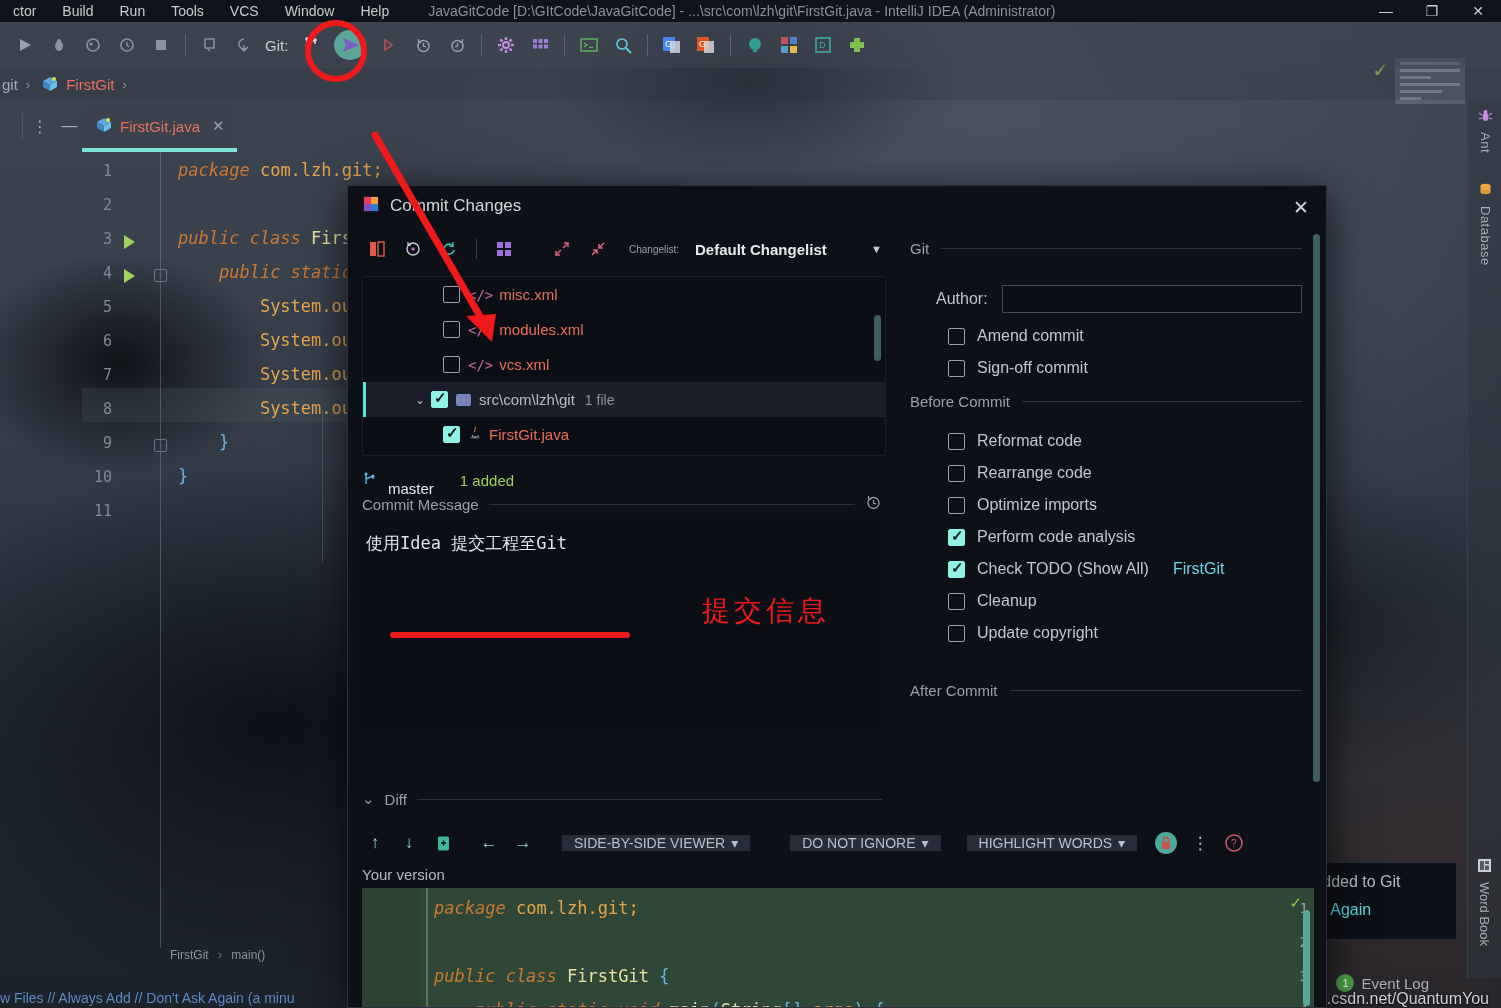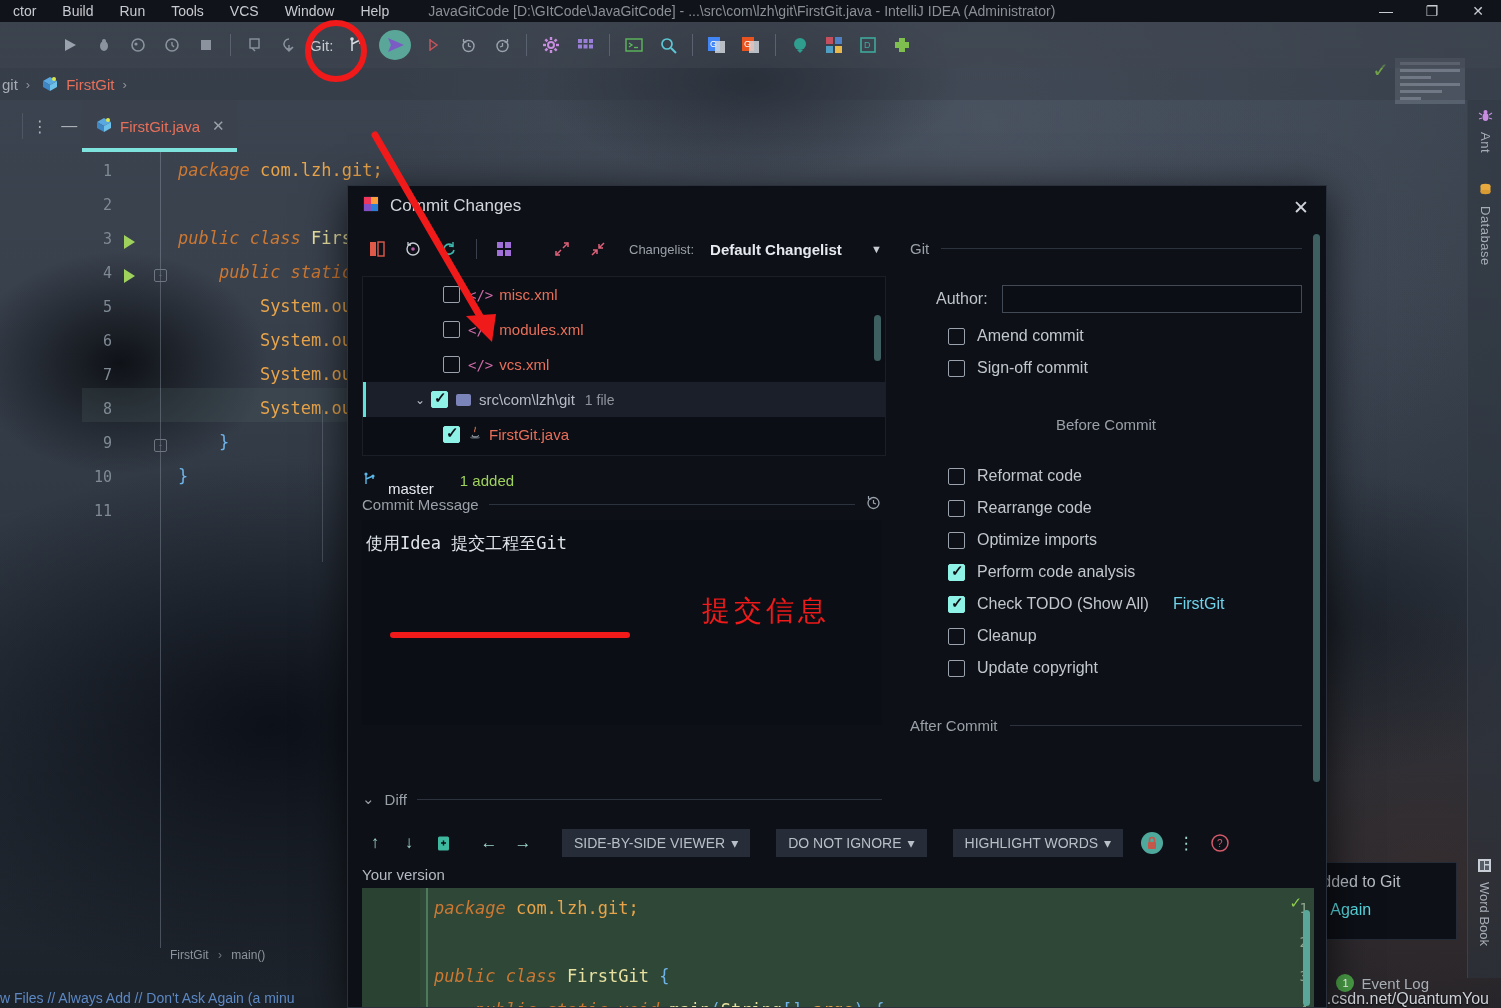--- a/index.html
+++ b/index.html
@@ -38,21 +38,21 @@
   }
   .menu-item { padding:0 13px; white-space:nowrap; line-height:22px; }
   #win-title { color:#8b8f96; font-size:14px; margin-left:26px; white-space:nowrap;}
   #win-ctrls { position:absolute; right:0; top:0; height:22px; display:flex; }
   .wc { width:46px; height:22px; display:flex; align-items:center; justify-content:center;
         color:#c9ccd1; font-size:14px; }
 
   
   #toolbar {
     position:absolute; left:0; top:22px; width:1501px; height:46px;
-    background:rgba(60,66,76,.62); display:flex; align-items:center; z-index:30;padding-left:45px;
+    background:rgba(60,66,76,.62); display:flex; align-items:center; z-index:30;
   }
   .tb { width:34px; height:34px; display:flex; align-items:center; justify-content:center;
         font-size:17px; position:relative; }
   .tb svg{display:block;}
   .tbsep { width:1px; height:22px; background:#5a6270; margin:0 7px; }
   #git-label { font-size:15px; color:#c7cad0; padding:0 6px 0 4px;}
   #push-highlight {
     position:absolute; left:305px; top:20px; width:62px; height:62px;
     border:6px solid #f01a1a; border-radius:50%; z-index:60; pointer-events:none;
   }
@@ -152,21 +152,21 @@
   #dlg-close{ position:absolute; right:12px; top:8px; width:26px;height:26px;
               display:flex;align-items:center;justify-content:center; color:#cfd3d9; font-size:19px;}
   #dlg-body{ position:absolute; left:0; top:40px; right:0; bottom:0; display:flex;}
   #dlg-left{ width:548px; position:relative; }
   #dlg-right{ flex:1; position:relative; border-left:0; }
 
   
   #cl-toolbar{ height:46px; display:flex; align-items:center; padding:0 8px 0 14px; gap:6px;}
   .cltb{ width:30px;height:30px; display:flex;align-items:center;justify-content:center; }
   .clsep{ width:1px;height:20px;background:#39404b; margin:0 6px;}
-  #cl-label{ font-size:13px; color:#9aa0a8; margin-left:10px;text-align:right; }
+  #cl-label{ font-size:10px; color:#9aa0a8; margin-left:10px;text-align:right; }
   #cl-value{ font-size:15px; color:#e6eaef; font-weight:bold; margin-left:10px;}
   #cl-arrow{ color:#c7ccd3; font-size:11px; margin-left:auto; padding-right:6px;}
 
   
   #tree{ position:absolute; left:14px; top:50px; width:524px; height:180px;
          background:#0b0e14; border:1px solid #191e27; overflow:hidden;}
   .trow{ height:35px; display:flex; align-items:center; font-size:15px; position:relative;}
   .trow.sel{ background:#1b1f29; }
   .trow.sel::before{ content:""; position:absolute; left:0; top:0; bottom:0; width:3px; background:#5ee3d8;}
   .chev{ width:22px; text-align:center; color:#b9bec6; font-size:12px;}
@@ -217,21 +217,21 @@
               background:#3d5f60; border-radius:4px;}
 
   
   #diff-head{ position:absolute; left:14px; top:564px; right:14px; display:flex;
               align-items:center; gap:10px; color:#9aa0a8; font-size:15px;}
   #diff-head .line{ flex:1; height:1px; background:#2c333e;}
   #diff-toolbar{ position:absolute; left:14px; top:596px; right:14px; height:42px;
                  display:flex; align-items:center; gap:8px;}
   .dtb{ width:26px;height:26px; display:flex;align-items:center;justify-content:center;
         color:#9fd6cf; font-size:17px;}
-  .dropbtn{ height:28px; background:rgba(60,70,84,.55); color:#b9bfc7; font-size:14px;
+  .dropbtn{ height:16px; background:rgba(60,70,84,.55); color:#b9bfc7; font-size:14px;
             display:flex; align-items:center; padding:0 12px; gap:6px;}
   #yourver{ position:absolute; left:14px; top:640px; font-size:15px; color:#b4b9c1;}
   #diffcode{ position:absolute; left:14px; top:662px; right:14px; bottom:0;
              background:#2e4736; overflow:hidden;}
   #diffcode .dg{ position:absolute; left:0; top:0; bottom:0; width:58px; background:#2a4232;}
   #diffcode .dln{ position:absolute; right:6px; color:#8fa893; font-size:14px;
                   font-family:"DejaVu Sans Mono", monospace;}
   #diffcode .dcode{ position:absolute; left:72px; font-family:"DejaVu Sans Mono", monospace;
                     font-size:17px; white-space:pre;}
   #diffbar{ position:absolute; left:64px; top:0; bottom:0; width:2px; background:#4d7a5b;}
@@ -707,21 +707,21 @@
               <rect x="3" y="1.5" width="11" height="14" rx="1.5" fill="#3fb8a0"></rect>
               <path d="M6 8 L11 8 M8.5 5.5 L8.5 10.5" stroke="#0d1017" stroke-width="1.4"></path>
             </svg>
           </div>
         <div class="dtb" style="margin-left:12px;">←</div>
         <div class="dtb">→</div>
         <div class="dropbtn" style="margin-left:18px;">
           <span>SIDE-BY-SIDE VIEWER</span>
           <span>▾</span>
         </div>
-        <div class="dropbtn" style="margin-left:18px;">
+        <div class="dropbtn" style="margin-left:32px;">
           <span>DO NOT IGNORE</span>
           <span>▾</span>
         </div>
         <div class="dropbtn" style="margin-left:18px;">
           <span>HIGHLIGHT WORDS</span>
           <span>▾</span>
         </div>
         <div class="dtb" style="margin-left:8px;">
             <svg width="24" height="24" viewBox="0 0 24 24">
               <circle cx="12" cy="12" r="11" fill="#4fa89c"></circle>
@@ -769,21 +769,21 @@
 
         <div class="optrow">
           <span class="cb"></span>
           <span>Amend commit</span>
         </div>
         <div class="optrow">
           <span class="cb"></span>
           <span>Sign-off commit</span>
         </div>
 
-        <div class="sect" style="margin-top:39px;flex-direction:column;">
+        <div class="sect" style="margin-top:16px;">
           <span>Before Commit</span>
           <span class="line"></span>
         </div>
 
         <div class="optrow" style="margin-top:22px;">
           <span class="cb"></span>
           <span>Reformat code</span>
         </div>
         <div class="optrow">
           <span class="cb"></span>

